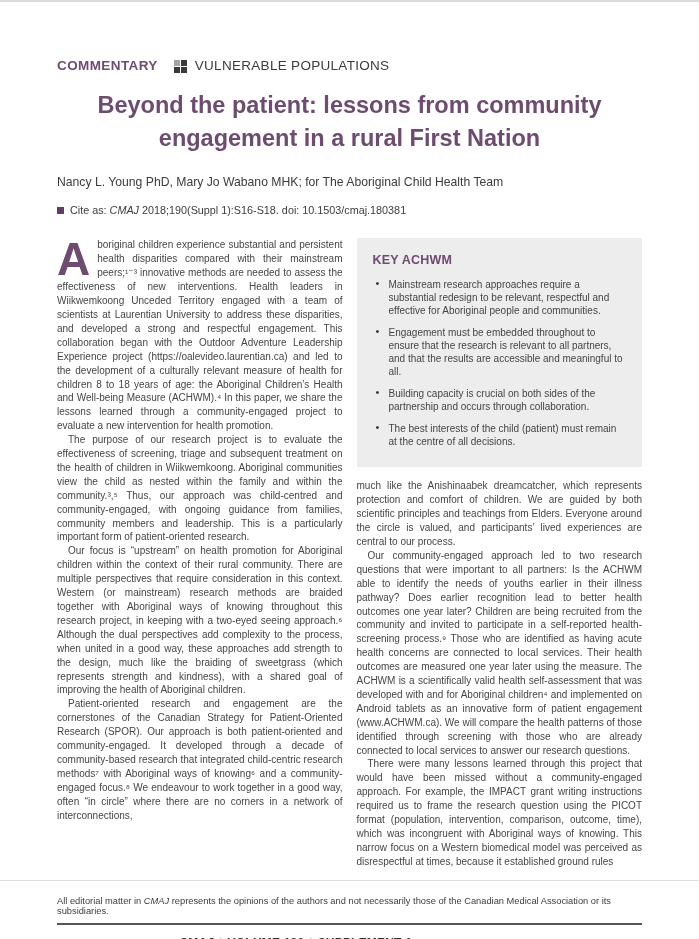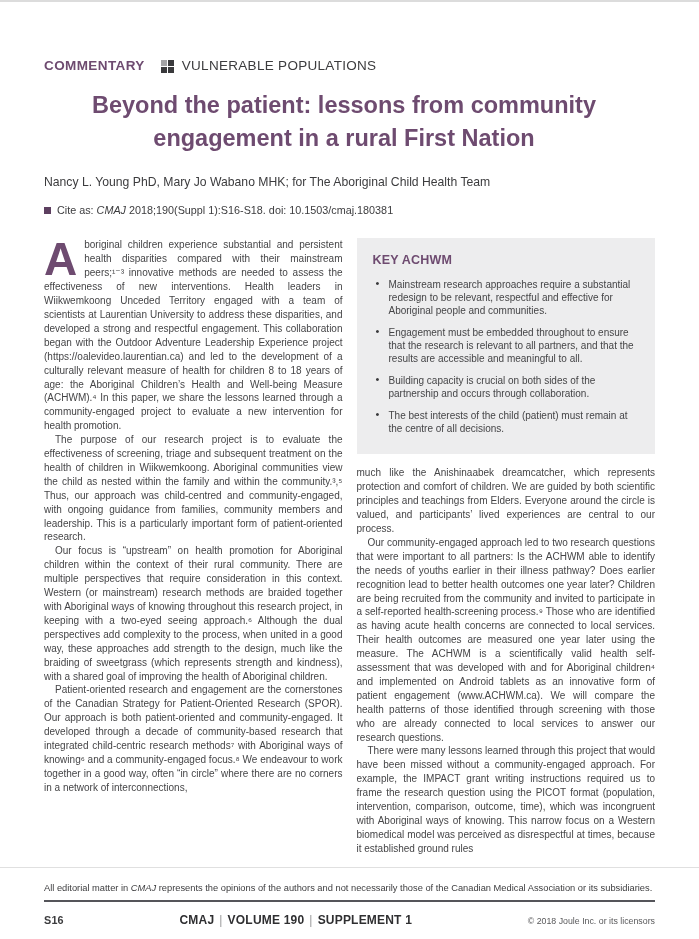--- a/index.html
+++ b/index.html
@@ -2,21 +2,21 @@
 <html><head>
 <meta charset="utf-8">
 <style>
   html,body{margin:0;padding:0;}
   body{
     width:699px;height:939px;background:#ffffff;position:relative;overflow:hidden;
     font-family:"Liberation Sans","DejaVu Sans",sans-serif;
     -webkit-font-smoothing:antialiased;
   }
   .top-rule{height:2px;background:#dcdcdc;}
-  .page{padding:0 44px;}
+  .page{padding:0 57px;}
 
   
   .kicker{margin-top:56px;display:flex;align-items:center;}
   .kicker-section{color:#6e4b70;font-weight:bold;font-size:13.5px;letter-spacing:.4px;}
   .grid-icon{display:inline-block;width:13px;height:13px;margin:0 8px 0 16px;position:relative;top:1px;}
   .grid-icon i{display:block;width:6px;height:6px;background:#3a3a3c;position:absolute;}
   .grid-icon i.tl{left:0;top:0;background:#a3a3a5;}
   .grid-icon i.tr{right:0;top:0;}
   .grid-icon i.bl{left:0;bottom:0;}
   .grid-icon i.br{right:0;bottom:0;}

